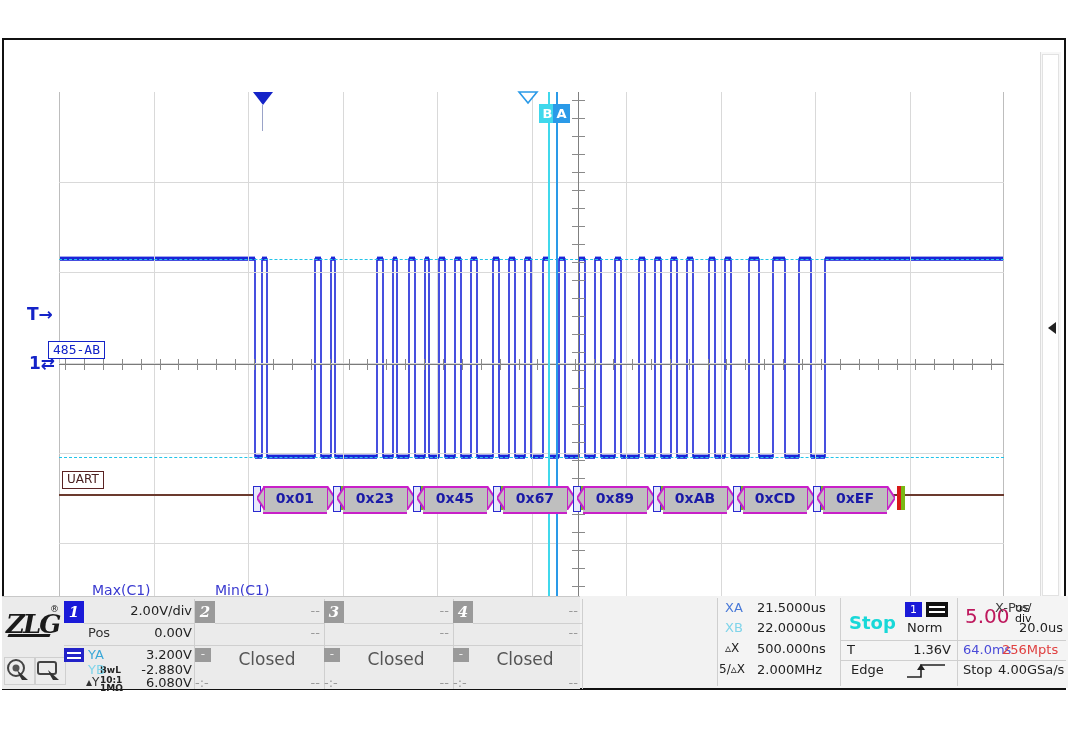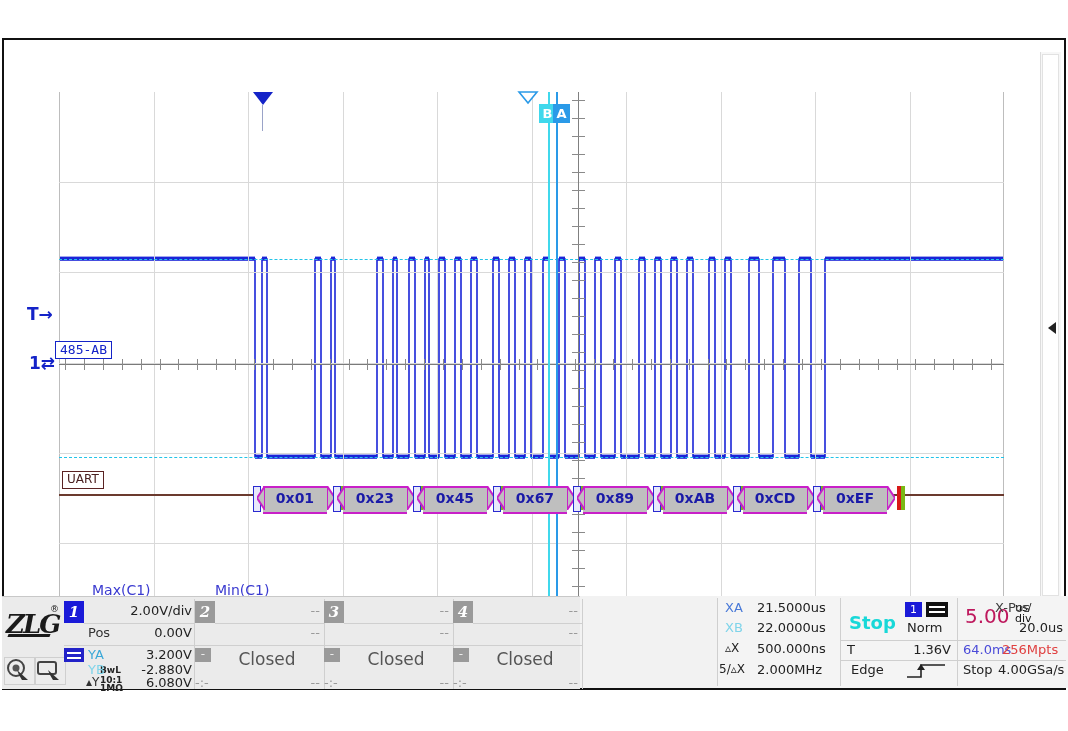--- a/index.html
+++ b/index.html
@@ -407,21 +407,21 @@
     </svg>
     <div class="cursor-badge" style="left:535px;top:64px;background:#40d8ec;">B</div>
     <div class="cursor-badge" style="left:549px;top:64px;background:#2a9ae8;">A</div>
 
     <div class="tmark" style="left:23px;top:264px;">
       <span>T</span><span>→</span>
     </div>
     <div class="chmark" style="left:25px;top:313px;">
       <span>1</span><span>⇄</span>
     </div>
-    <div class="chan-tag" style="left:51px;top:301px;">485-AB</div>
+    <div class="chan-tag" style="left:44px;top:301px;">485-AB</div>
     <div class="uart-tag" style="left:58px;top:431px;">UART</div>
 
     <div class="meas-hdr" style="left:88px;top:542px;">Max(C1)</div>
     <div class="meas-hdr" style="left:211px;top:542px;">Min(C1)</div>
     <div class="meas-row" style="left:74px;top:561px;width:215px;height:23px;"></div>
     <div class="meas-val" style="left:88px;top:564px;">3.2800V</div>
     <div class="meas-val" style="left:211px;top:564px;">-2.9600V</div>
 
     <div class="scroll-strip" style="left:1036px;top:12px;height:545px;"></div>
     <div class="scroll-inner" style="left:1038px;top:14px;height:540px;"></div>

